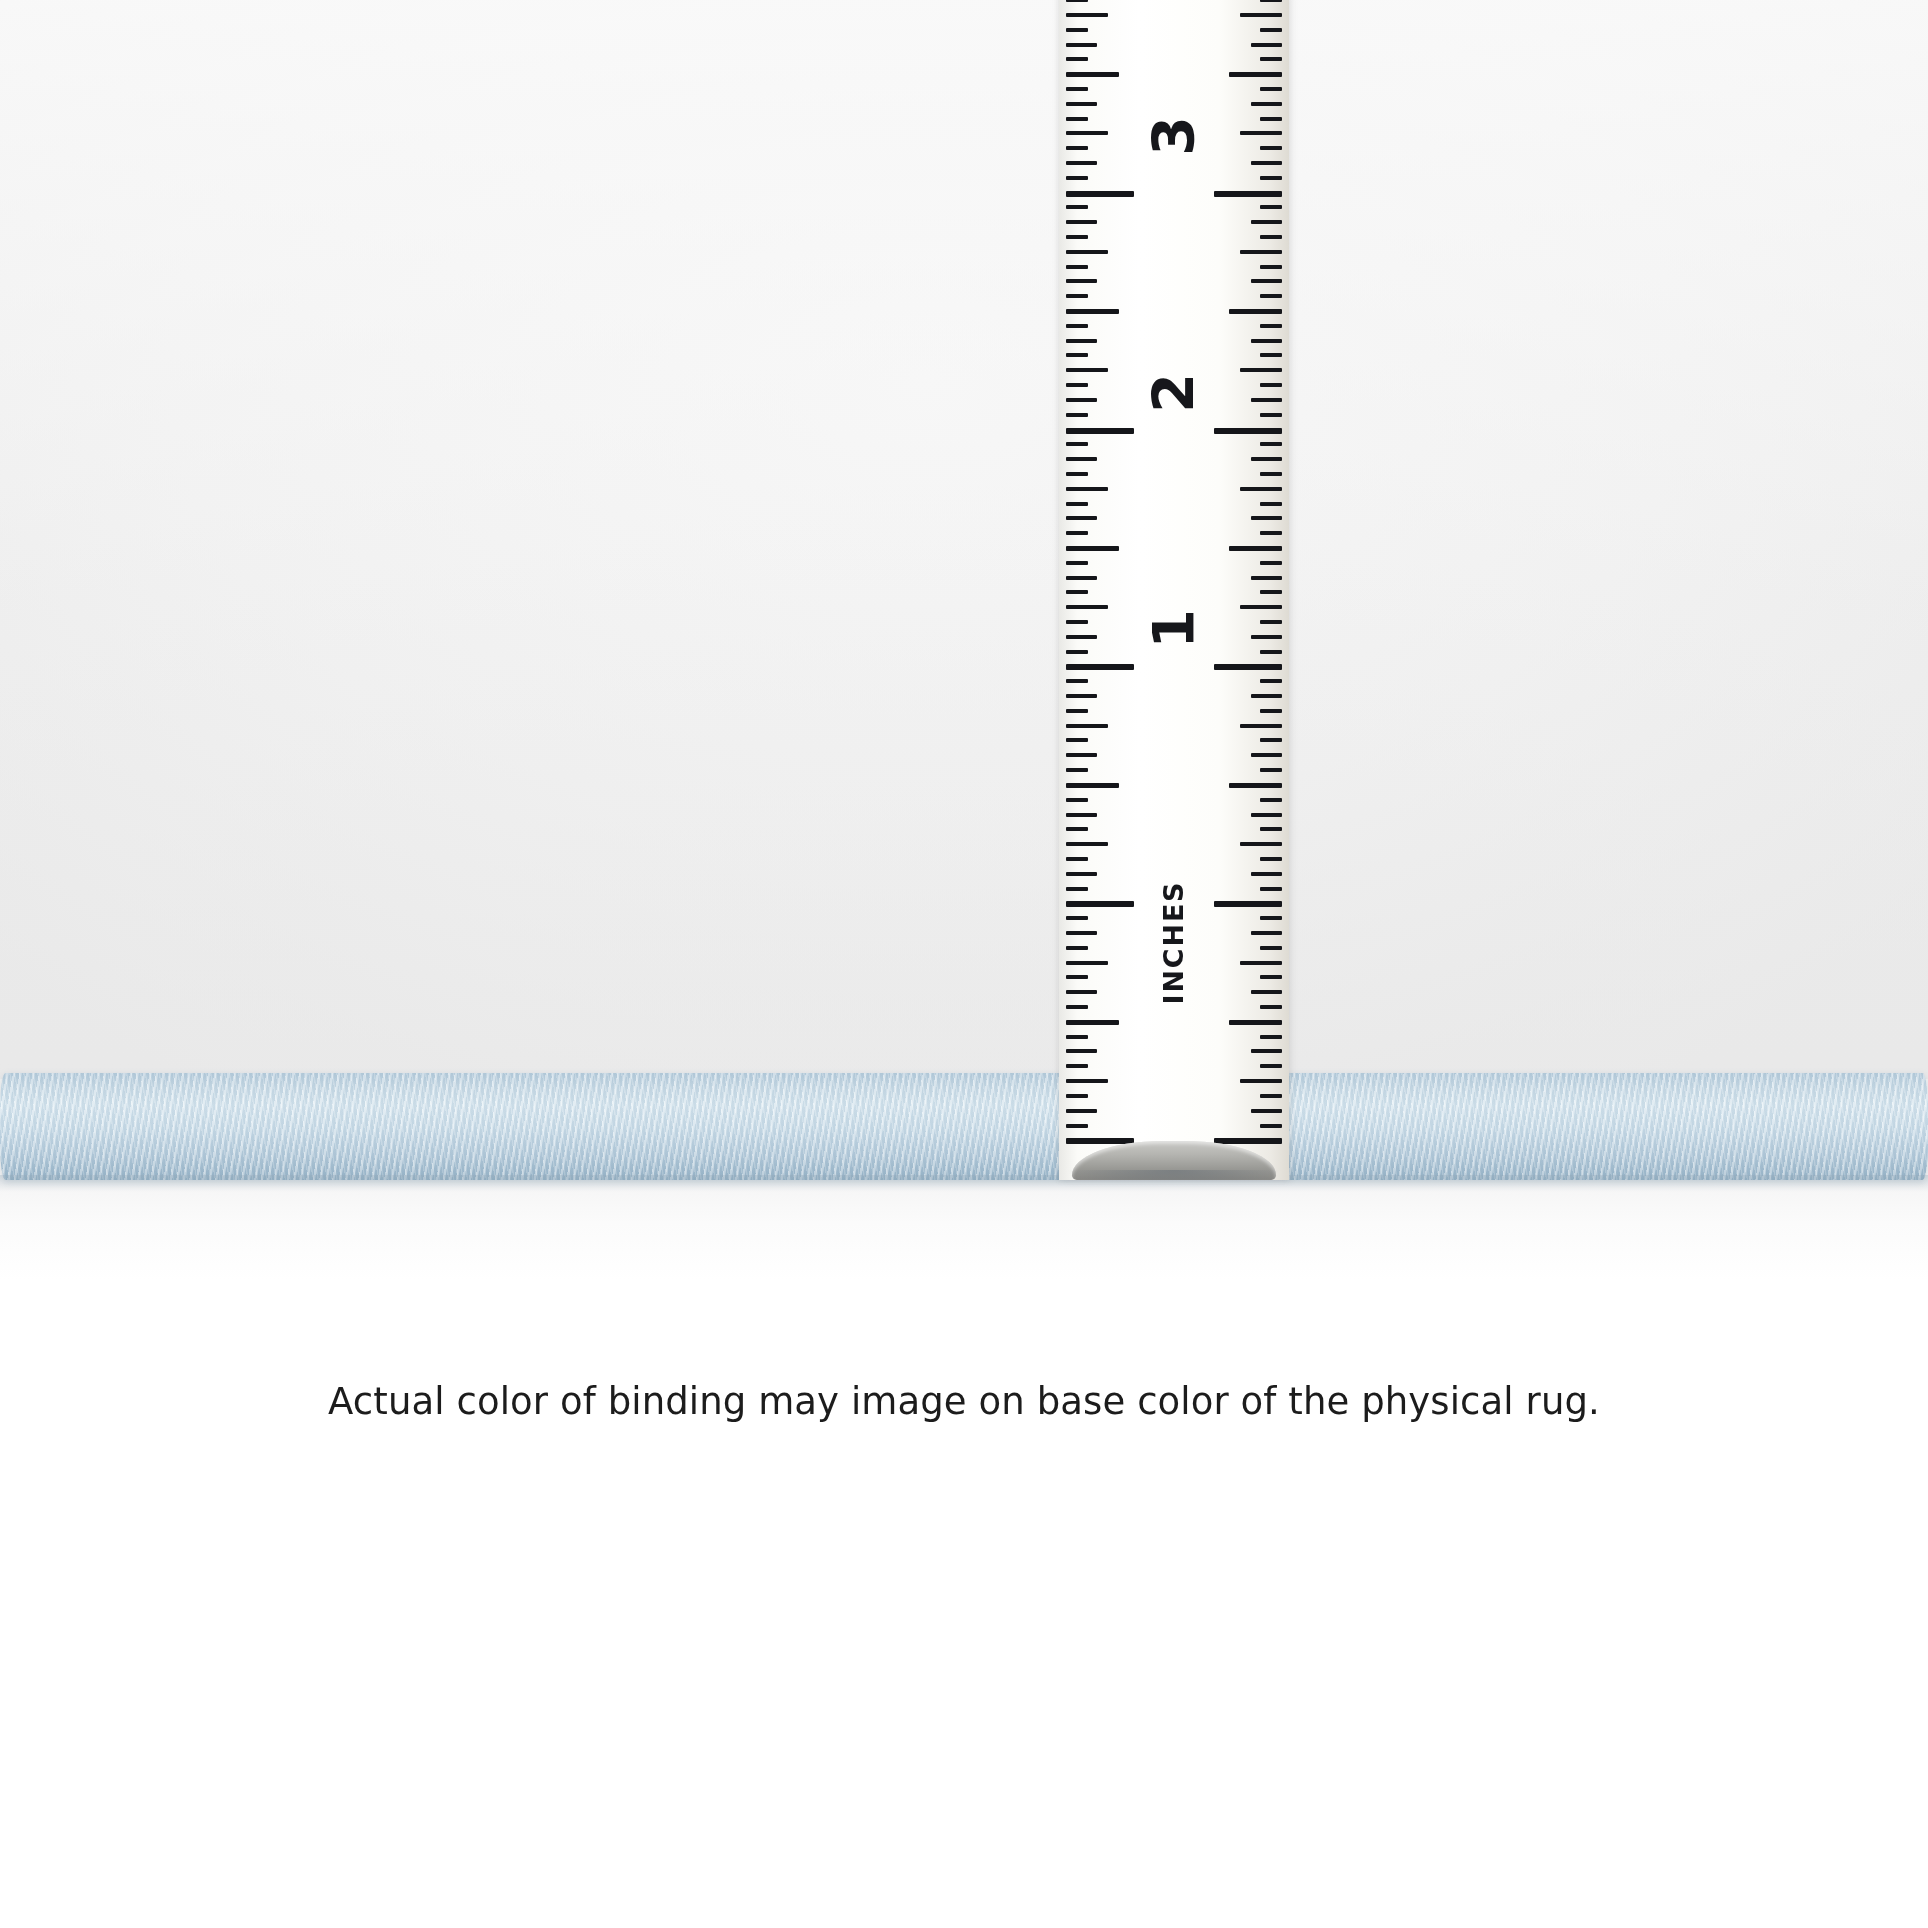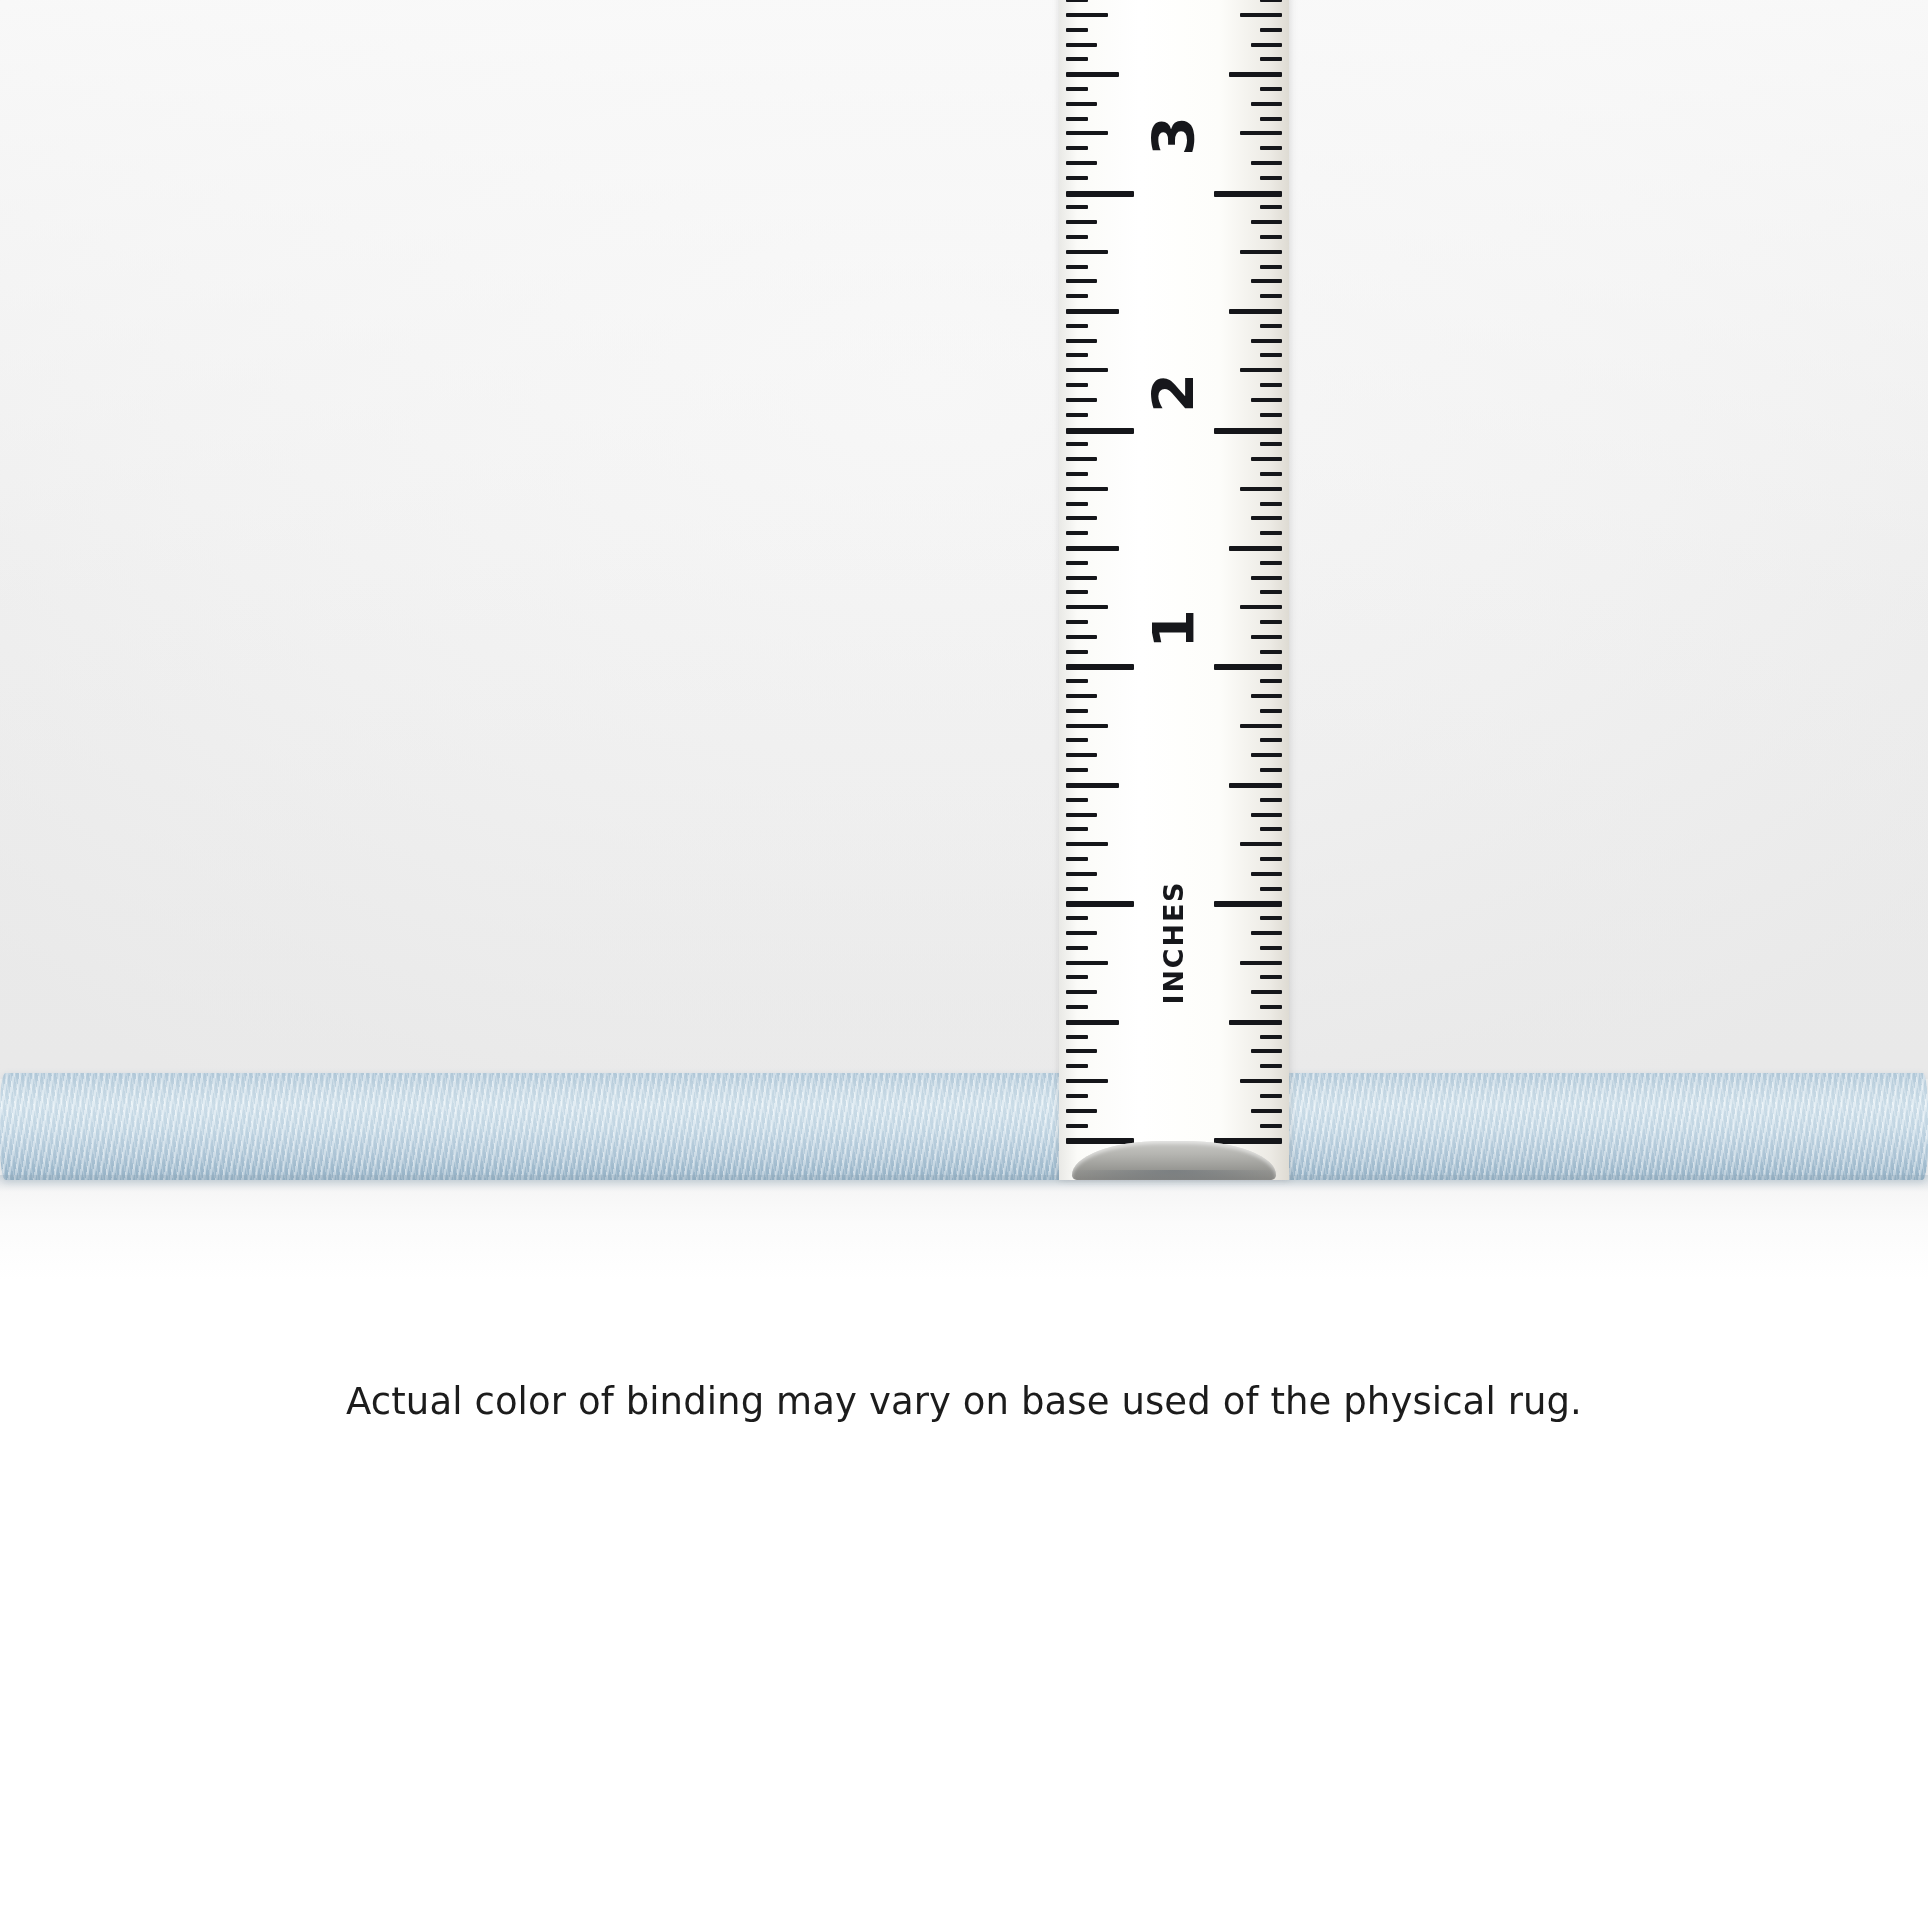--- a/index.html
+++ b/index.html
@@ -388,17 +388,17 @@
 
       <div class="ruler-inches" id="inches-label" style="left: 41px; top: 932px; width: 147px; text-align: center;">INCHES</div>
 
       <div class="ruler-tip"></div>
       <div class="ruler-tip-shadow"></div>
     </div>
 
   </div>
 
   <div class="caption">
-    <span class="caption-line">Actual color of binding may vary on base used of the physical rug.</span>
+    <span class="caption-line">Actual color of binding may image on base color of the physical rug.</span>
   </div>
 
 </div>
 
 
 </body></html>

